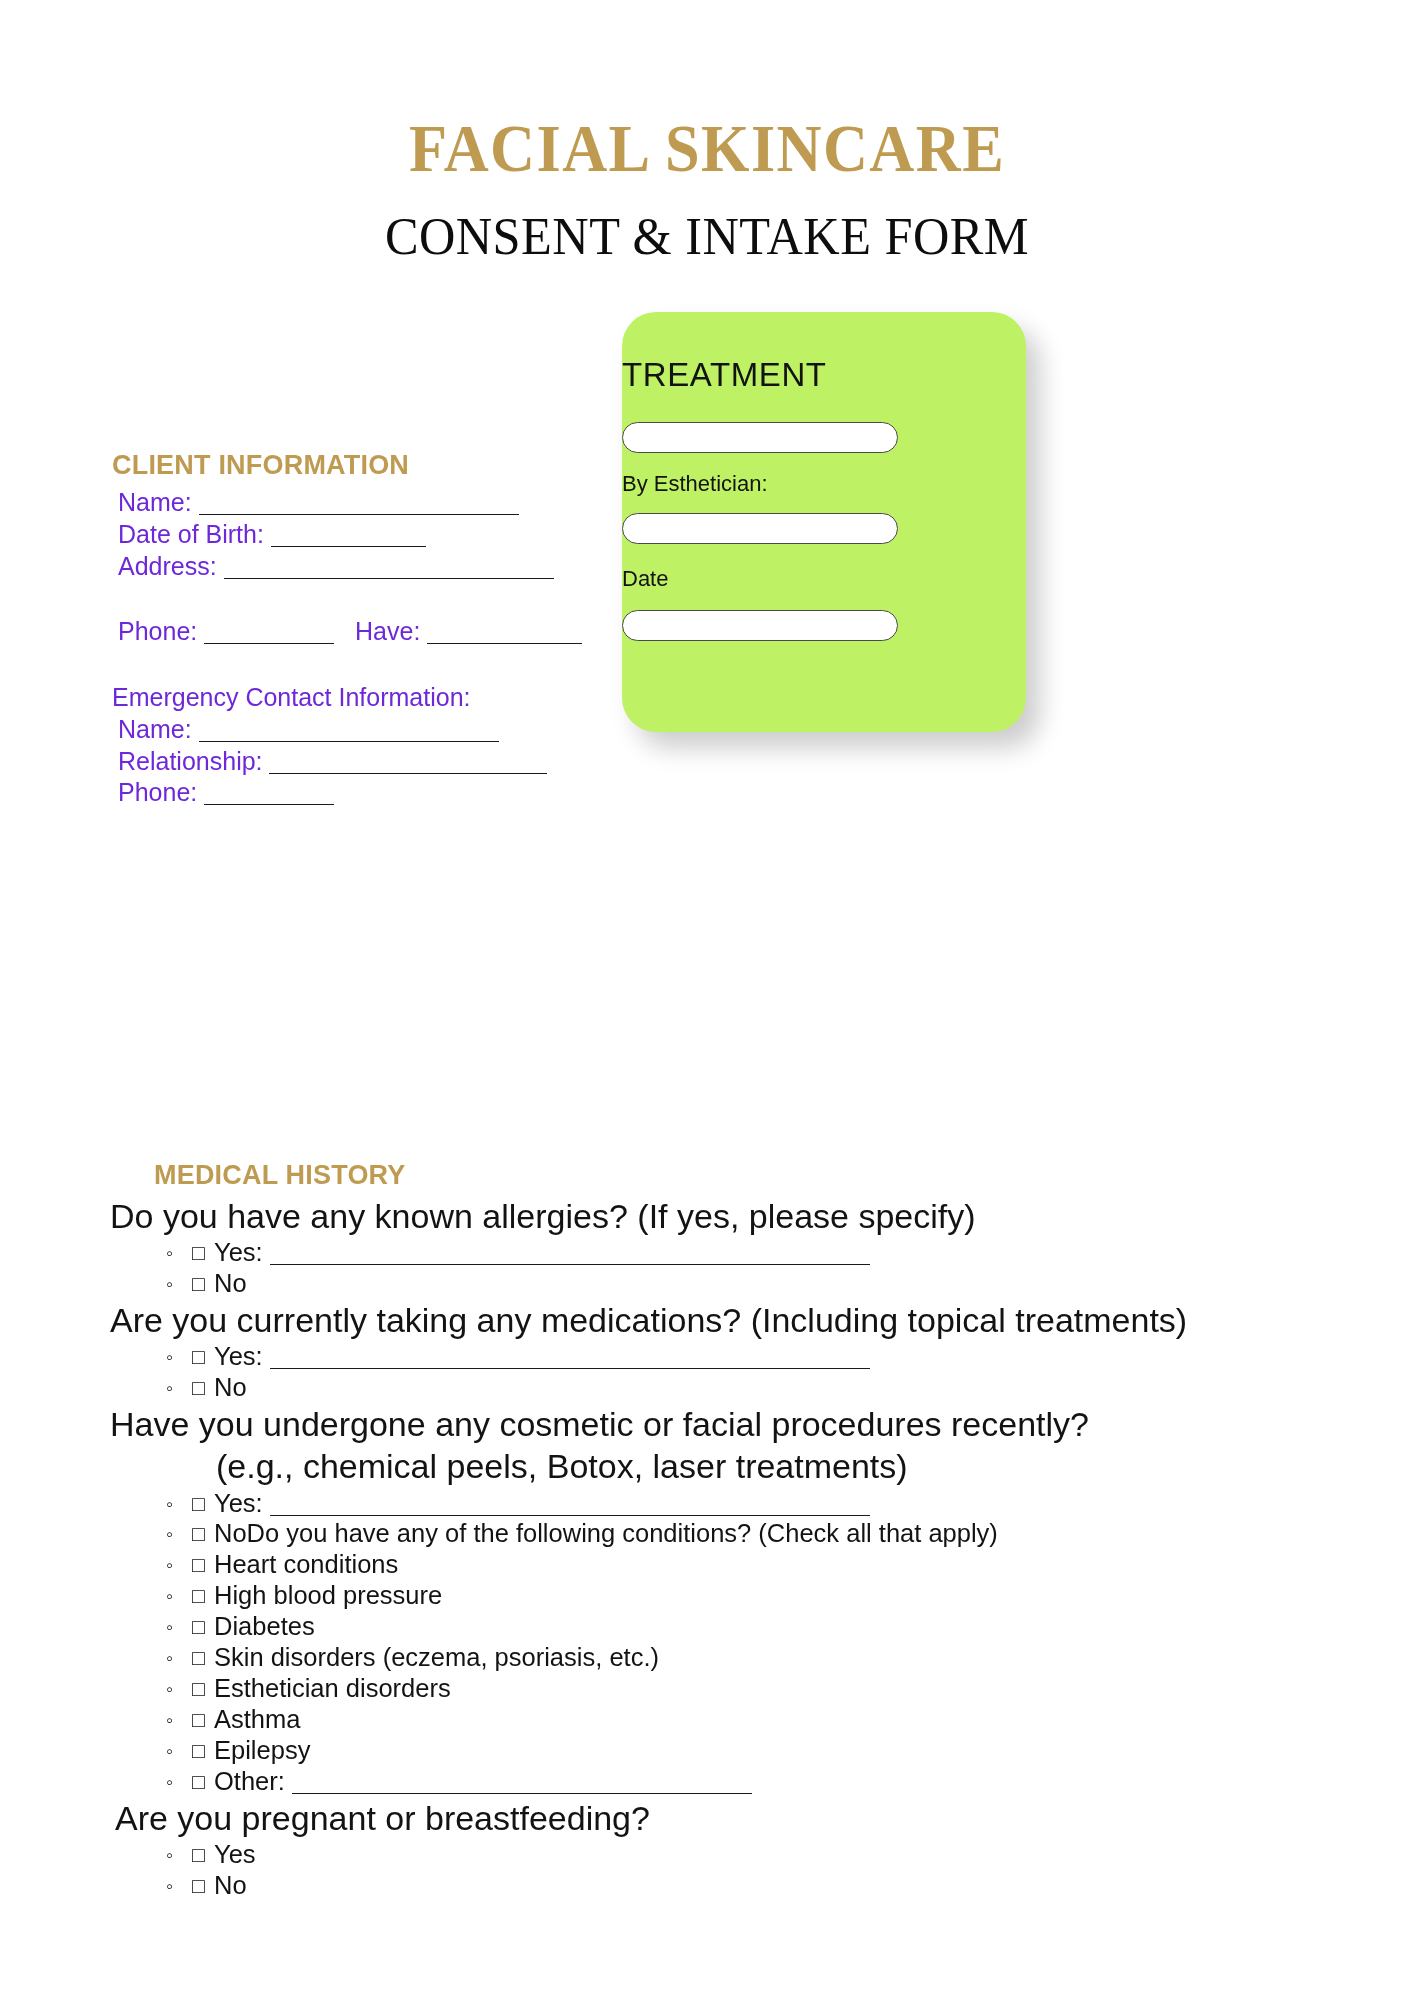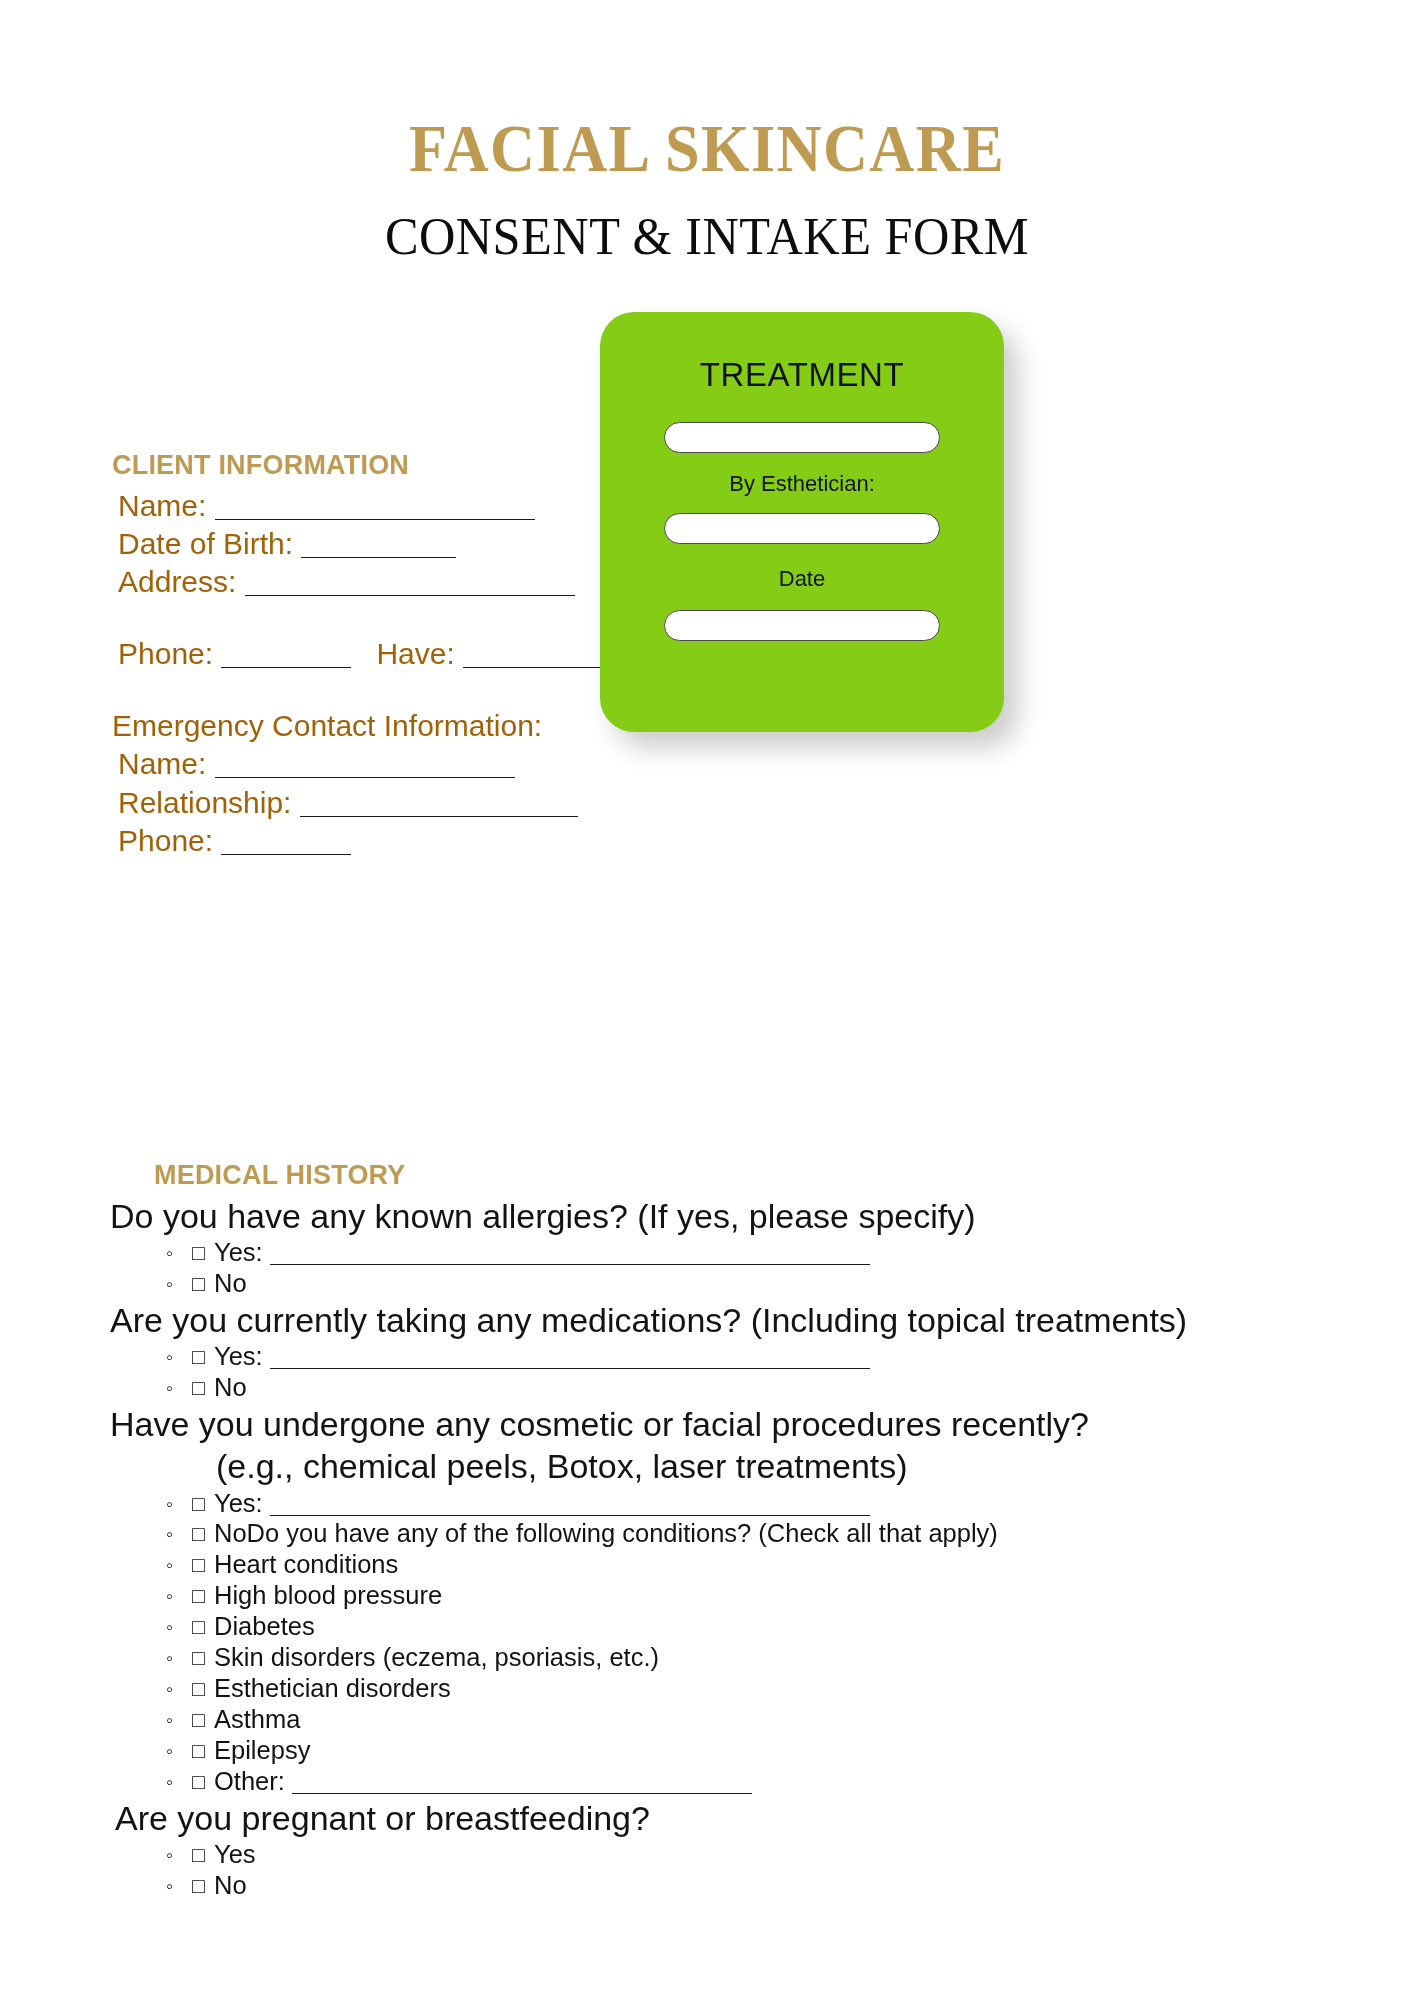--- a/index.html
+++ b/index.html
@@ -69,23 +69,23 @@
   .client-block {
     position: absolute;
     left: 112px;
     top: 450px;
     width: 520px;
   }
 
   .client-block .section-heading { margin-bottom: 6px; }
 
   .field-line {
-    font-size: 30px;
+    font-size: 25px;
     line-height: 1.27;
-    color: #a16207;
+    color: #6d28d9;
     white-space: nowrap;
   }
 
   .field-line.indent-1 { padding-left: 6px; }
 
   .rule {
     display: inline-block;
     border-bottom: 1.6px solid #1a1a1a;
     vertical-align: -4px;
     height: 1px;
@@ -96,30 +96,30 @@
   .rule.w-short  { width: 130px; }
   .rule.w-email  { width: 155px; }
   .rule.w-rel    { width: 278px; }
   .rule.w-name2  { width: 300px; }
 
   .spacer-line { height: 34px; }
 
   
   .treatment-card {
     position: absolute;
-    left: 600px;
+    left: 622px;
     top: 312px;
     width: 404px;
     height: 420px;
-    background: #84cc16;
+    background: #bef264;
     border-radius: 34px;
     box-shadow: 14px 16px 26px rgba(0,0,0,0.20);
     display: flex;
     flex-direction: column;
-    align-items: center;
+    align-items: flex-start;
     padding-top: 44px;
   }
 
   .treatment-title {
     font-size: 33px;
     font-weight: 400;
     letter-spacing: 0.6px;
     color: #131313;
     margin-bottom: 28px;
   }

